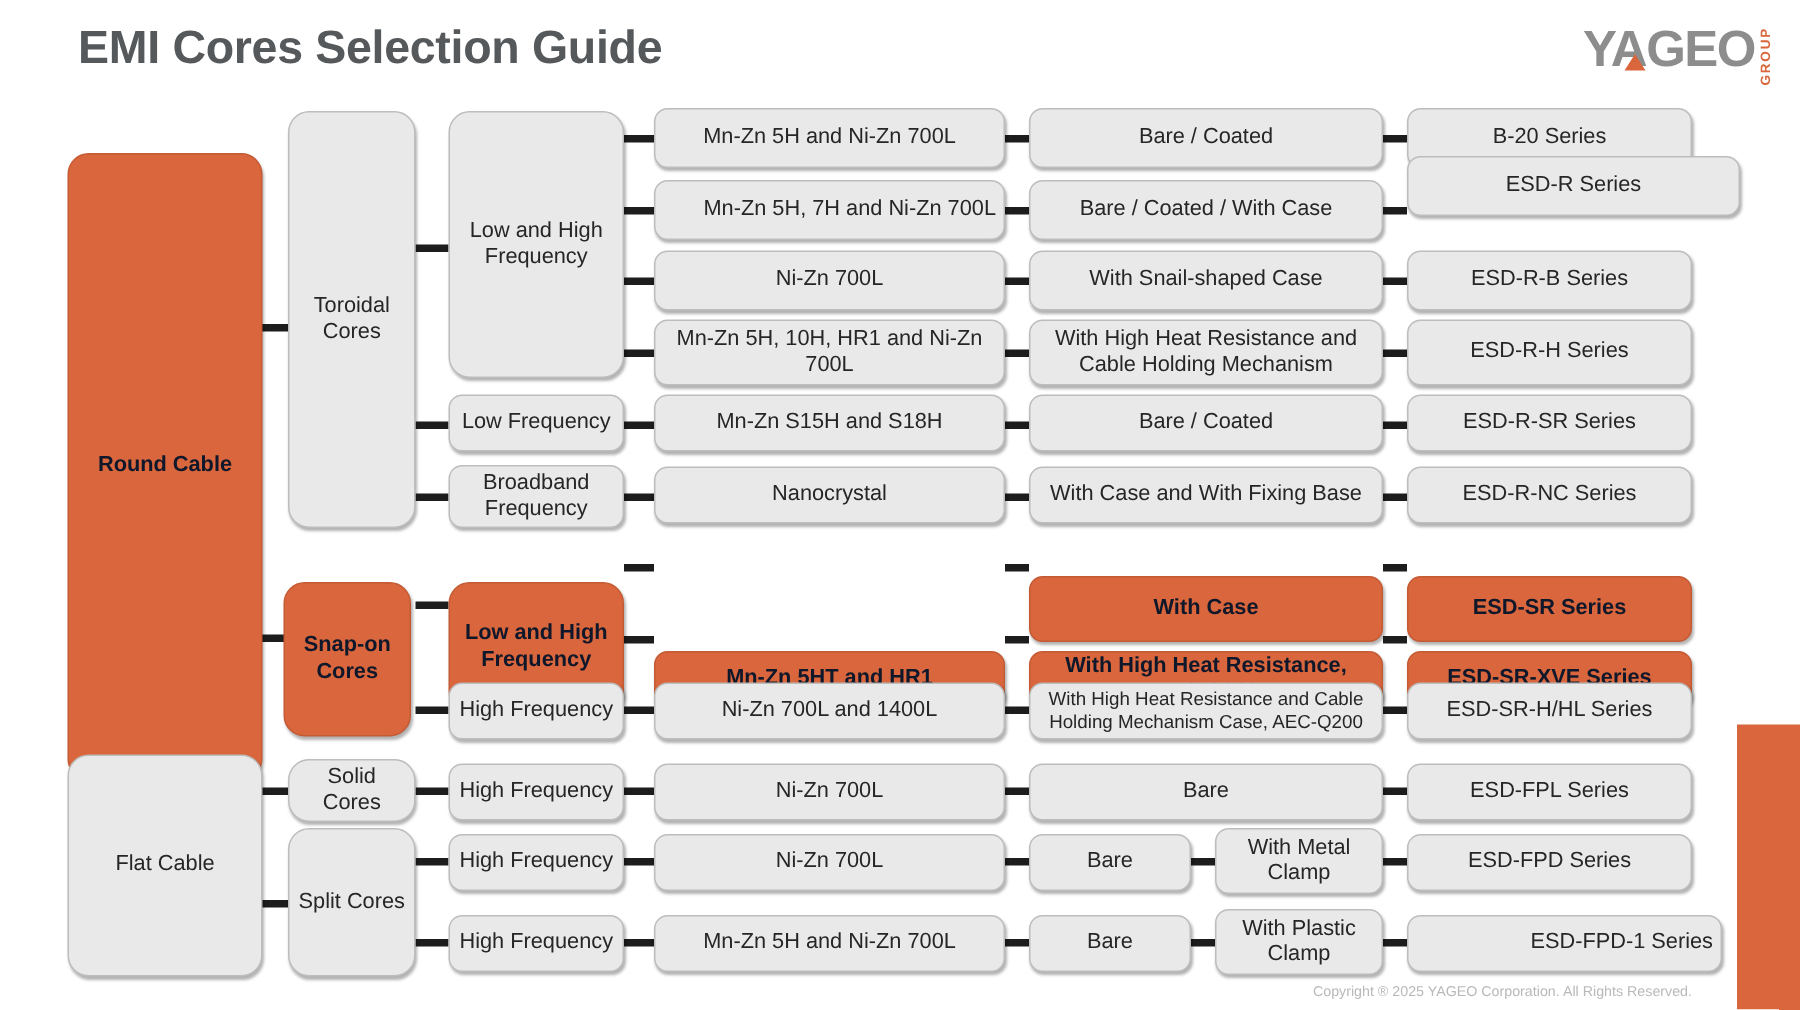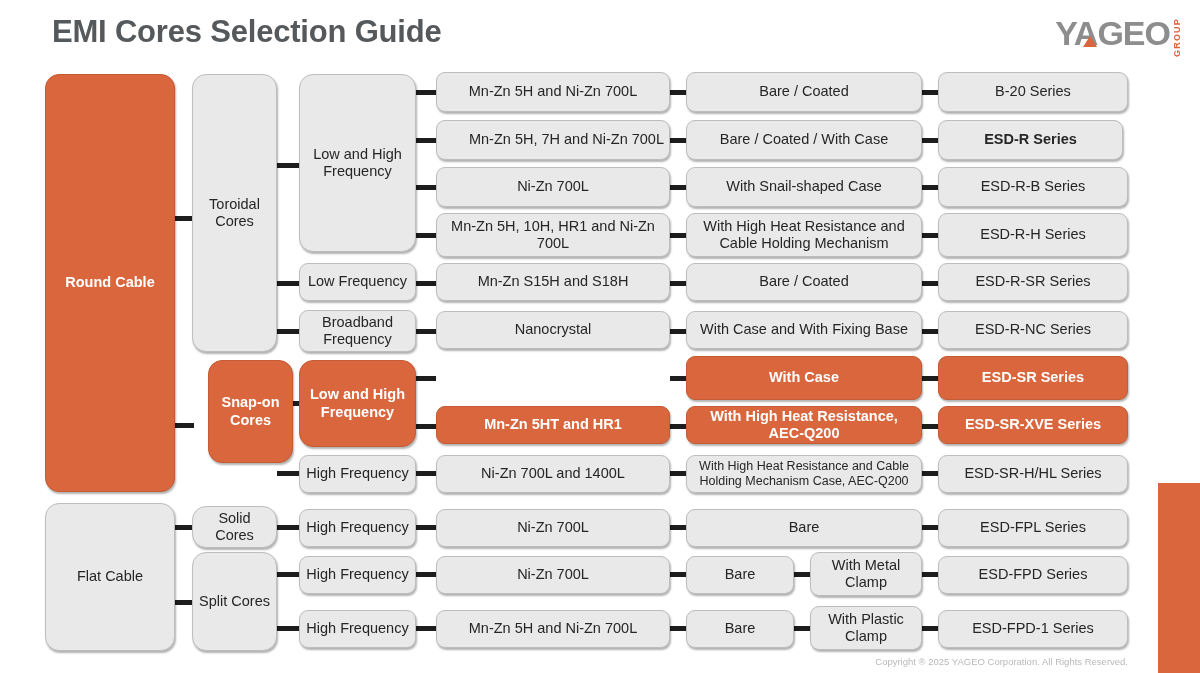--- a/index.html
+++ b/index.html
@@ -51,23 +51,24 @@
   }
   .node.gray {
     background: #e9e9e9;
     border: 1px solid #bdbdbd;
     color: #262626;
     box-shadow: 1px 2px 2px rgba(0,0,0,0.30);
   }
   .node.orange {
     background: #d9663c;
     border: 1px solid #c45b34;
-    color: #ffffff;
+    color: #0f172a;
     font-weight: bold;
     box-shadow: 1px 2px 2px rgba(0,0,0,0.30);
+    margin-top: 28px;
   }
   .node.big { border-radius: 14px; }
   .node.tiny { font-size: 12.5px; }
 
   
   .conn {
     position: absolute;
     height: 5px;
     background: #1d1d1d;
   }
@@ -160,21 +161,21 @@
   <div class="node orange big" style="left:45px; top:74px; width:130px; height:418px;">
     <span>Round Cable</span>
   </div>
   <div class="node gray big" style="left:45px; top:503px; width:130px; height:148px;">
     <span>Flat Cable</span>
   </div>
 
   <div class="node gray big" style="left:192px; top:74px; width:85px; height:278px;">
     <span>Toroidal Cores</span>
   </div>
-  <div class="node orange big" style="left:208px; top:360px; width:85px; height:103px;">
+  <div class="node orange big" style="left:189px; top:360px; width:85px; height:103px;">
     <span>Snap-on Cores</span>
   </div>
   <div class="node gray big" style="left:192px; top:506px; width:85px; height:42px;">
     <span>Solid Cores</span>
   </div>
   <div class="node gray big" style="left:192px; top:552px; width:85px; height:99px;">
     <span>Split Cores</span>
   </div>
 
   <div class="node gray big" style="left:299px; top:74px; width:117px; height:178px;">
@@ -276,21 +277,21 @@
   <div class="node gray" style="left:810px; top:552px; width:112px; height:44px;">
     <span>With Metal Clamp</span>
     </div>
   <div class="node gray" style="left:810px; top:606px; width:112px; height:44px;">
     <span>With Plastic Clamp</span>
     </div>
 
   <div class="node gray" style="left:938px; top:72px; width:190px; height:40px;align-items:center;">
     <span>B-20 Series</span>
     </div>
-  <div class="node gray" style="left:938px; top:120px; width:185px; height:40px;font-weight:bold;">
+  <div class="node gray" style="left:938px; top:104px; width:222px; height:40px;">
     <span>ESD-R Series</span>
     </div>
   <div class="node gray" style="left:938px; top:167px; width:190px; height:40px;">
     <span>ESD-R-B Series</span>
     </div>
   <div class="node gray" style="left:938px; top:213px; width:190px; height:44px;">
     <span>ESD-R-H Series</span>
     </div>
   <div class="node gray" style="left:938px; top:263px; width:190px; height:38px;">
     <span>ESD-R-SR Series</span>
@@ -306,20 +307,20 @@
     </div>
   <div class="node gray" style="left:938px; top:455px; width:190px; height:38px;">
     <span>ESD-SR-H/HL Series</span>
     </div>
   <div class="node gray" style="left:938px; top:509px; width:190px; height:38px;">
     <span>ESD-FPL Series</span>
     </div>
   <div class="node gray" style="left:938px; top:556px; width:190px; height:38px;">
     <span>ESD-FPD Series</span>
     </div>
-  <div class="node gray" style="left:938px; top:610px; width:190px; height:38px;">
+  <div class="node gray" style="left:938px; top:610px; width:210px; height:38px;justify-content:flex-end;">
     <span>ESD-FPD-1 Series</span>
     </div>
 
   <div id="copyright">Copyright ® 2025 YAGEO Corporation. All Rights Reserved.</div>
   <div id="accent-bar"></div>
 
 </div>
 
 </body></html>

